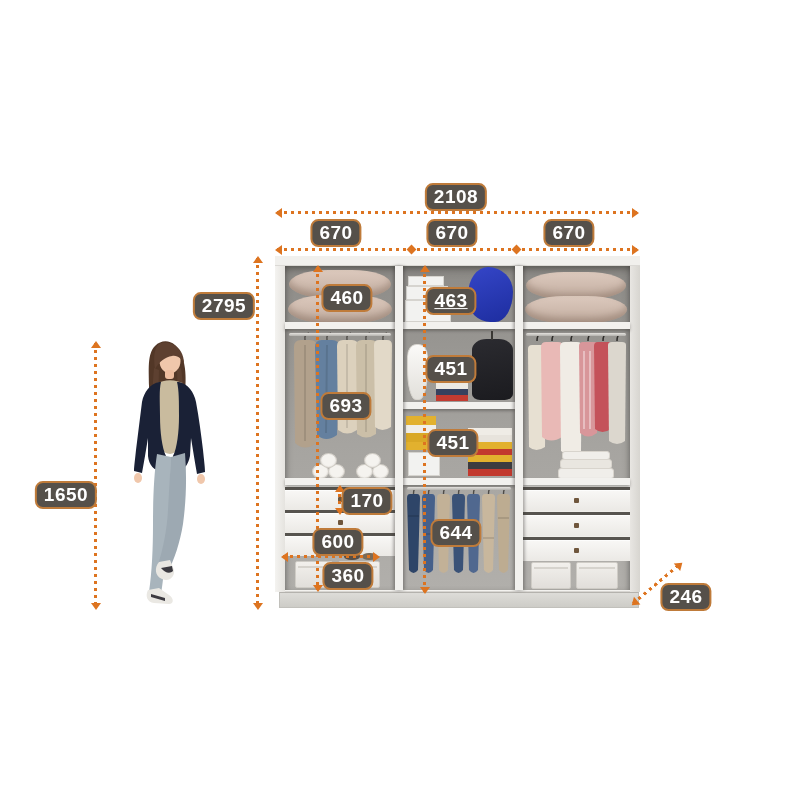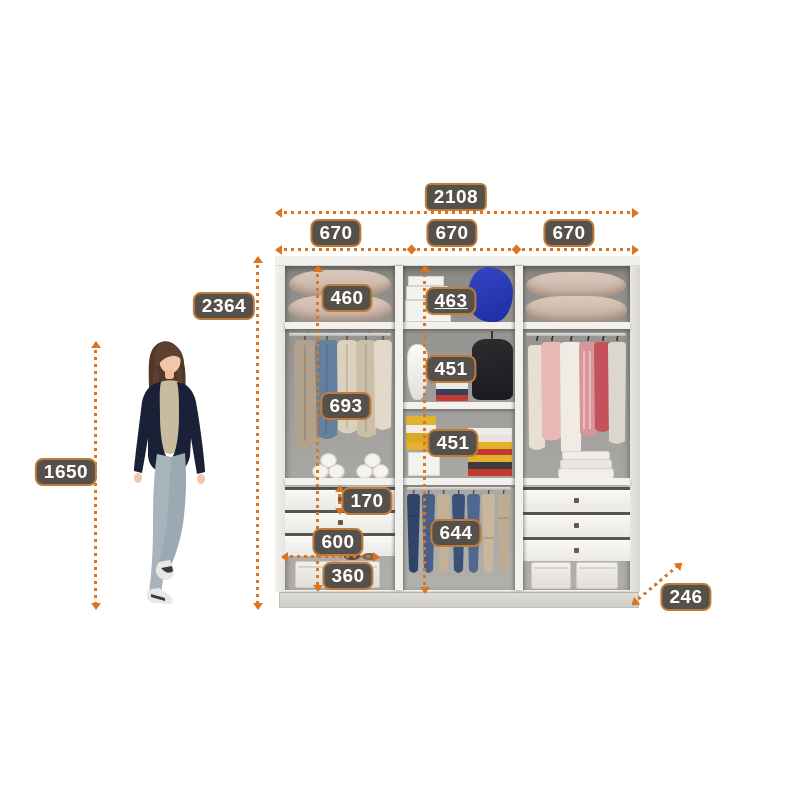--- a/index.html
+++ b/index.html
@@ -262,26 +262,26 @@
   <div class="diamond" style="left:408px;top:246px;"></div>
   <div class="diamond" style="left:513px;top:246px;"></div>
   <div class="dv arrows" style="left:256px;top:258px;height:350px;"></div>
   <div class="dv arrows" style="left:94px;top:343px;height:265px;"></div>
   <div class="dv arrows" style="left:316px;top:267px;height:323px;"></div>
   <div class="dv arrows" style="left:423px;top:267px;height:325px;"></div>
   <div class="dv arrows" style="left:338px;top:487px;height:26px;"></div>
   <div class="dh arrows" style="left:283px;top:555px;width:95px;"></div>
   <div class="dh arrows" style="left:633px;top:602px;width:62px;transform:rotate(-40deg);transform-origin:0 50%;"></div>
 
-  <div class="lbl" style="left:456px;top:197px;border-radius:6px;">2108</div>
+  <div class="lbl" style="left:456px;top:197px;">2108</div>
   <div class="lbl" style="left:336px;top:233px;">670</div>
   <div class="lbl" style="left:452px;top:233px;">670</div>
   <div class="lbl" style="left:569px;top:233px;">670</div>
-  <div class="lbl" style="left:224px;top:306px;">2364</div>
-  <div class="lbl" style="left:66px;top:472px;text-align:center;">1650</div>
+  <div class="lbl" style="left:224px;top:306px;">2795</div>
+  <div class="lbl" style="left:66px;top:495px;text-align:center;">1650</div>
   <div class="lbl" style="left:347px;top:298px;">460</div>
   <div class="lbl" style="left:451px;top:301px;text-decoration:underline;">463</div>
   <div class="lbl" style="left:346px;top:406px;">693</div>
   <div class="lbl" style="left:451px;top:369px;">451</div>
   <div class="lbl" style="left:453px;top:443px;">451</div>
   <div class="lbl" style="left:367px;top:501px;">170</div>
   <div class="lbl" style="left:338px;top:542px;">600</div>
   <div class="lbl" style="left:456px;top:533px;">644</div>
   <div class="lbl" style="left:348px;top:576px;">360</div>
   <div class="lbl" style="left:686px;top:597px;">246</div>

